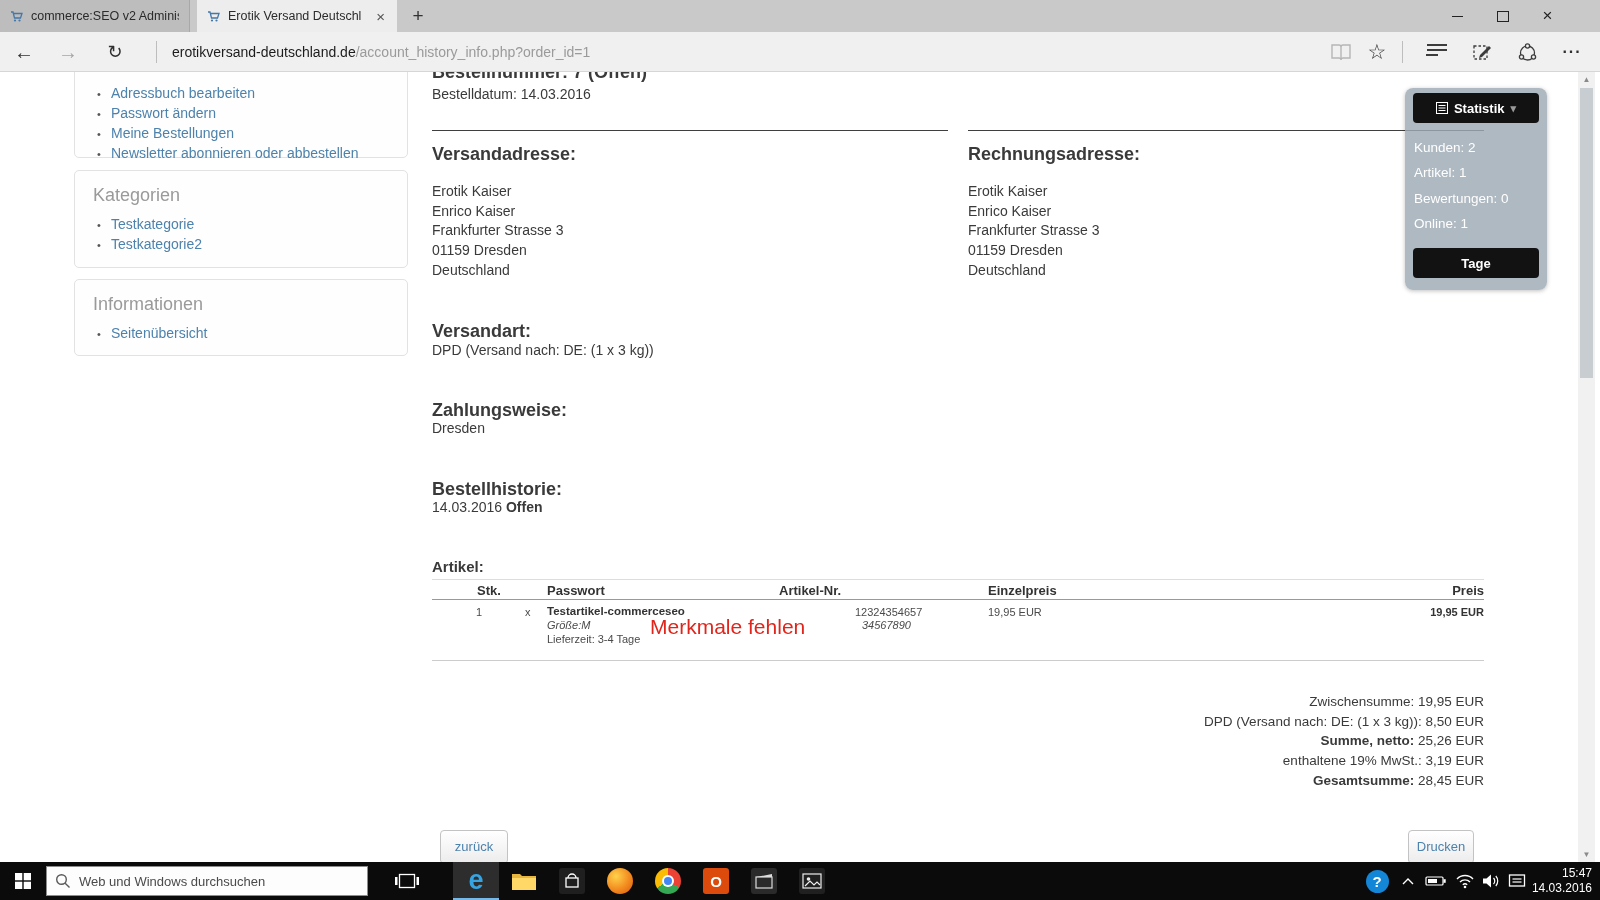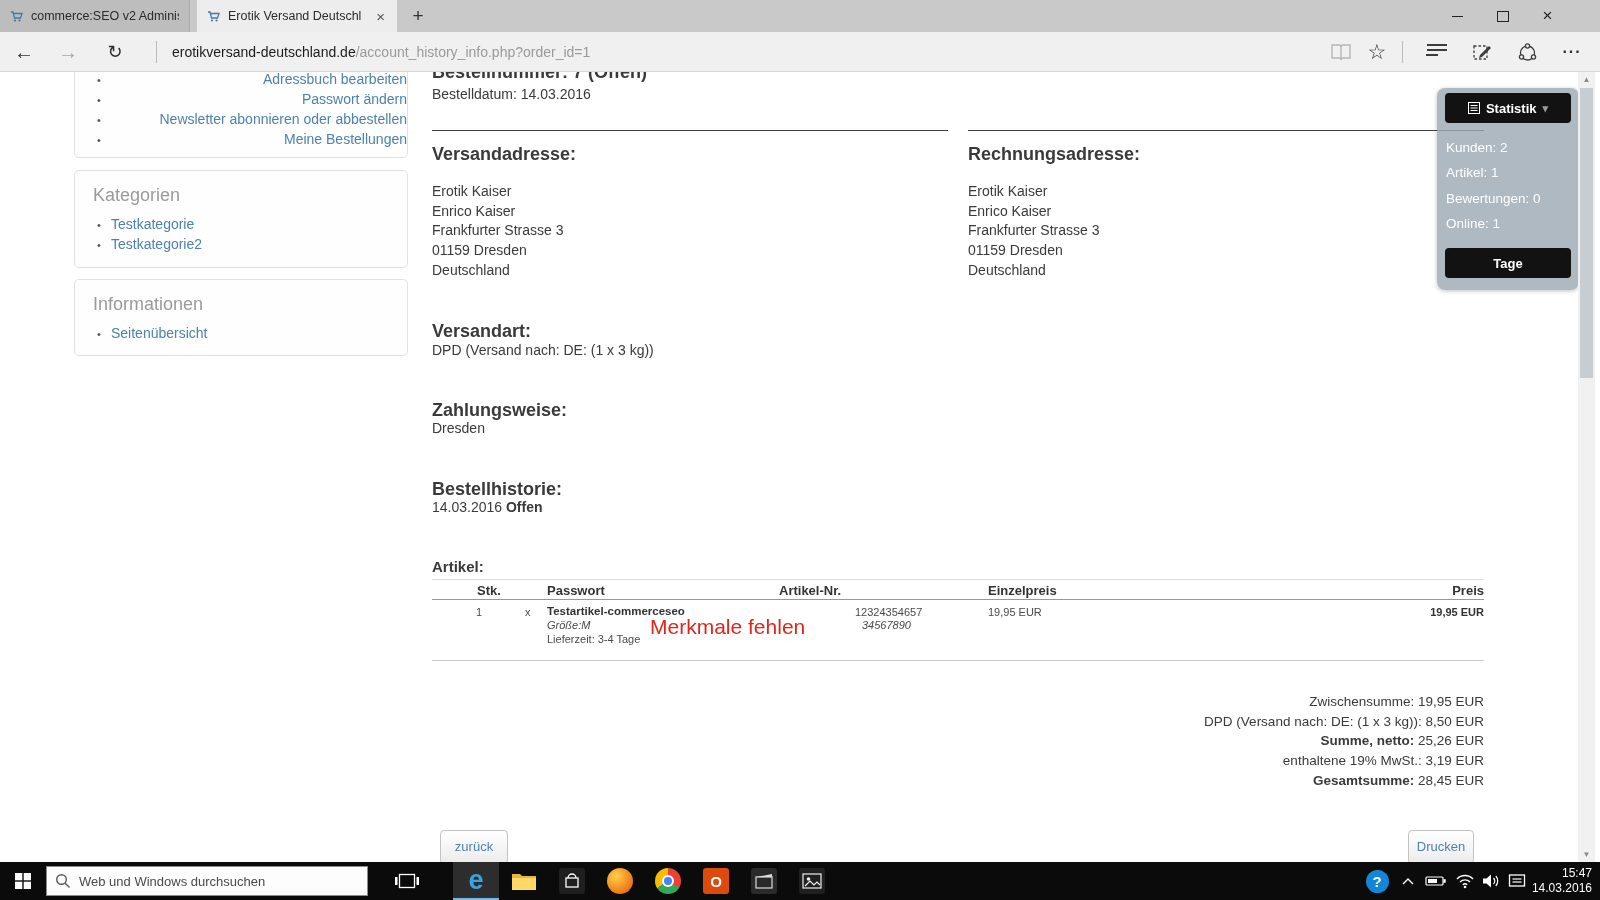--- a/index.html
+++ b/index.html
@@ -35,21 +35,21 @@
   .bold{font-weight:bold;}
   .h14{font-size:18px;font-weight:bold;color:#3a3a3a;position:absolute;}
   .t14{font-size:14px;color:#3a3a3a;position:absolute;}
   .hr{position:absolute;height:1px;background:#3f3f3f;}
   .addr{position:absolute;font-size:14px;color:#3a3a3a;line-height:19.7px;}
   .th{position:absolute;font-size:13px;font-weight:bold;color:#333;}
   .td{position:absolute;font-size:11px;color:#4a4a4a;}
   .totals{position:absolute;left:800px;top:620px;width:684px;text-align:right;font-size:13.5px;color:#3a3a3a;line-height:19.7px;}
   .pgbtn{position:absolute;height:34px;border:1px solid #c3c3c3;border-radius:4px;background:linear-gradient(#ffffff,#ececec);color:#4d82ac;font-size:13px;display:flex;align-items:flex-start;justify-content:center;padding-top:8px;box-sizing:border-box;}
   
-  .statpanel{position:absolute;left:1405px;top:16px;width:142px;height:202px;background:rgba(158,170,181,0.82);border-radius:8px;box-shadow:0 1px 4px rgba(0,0,0,0.25);margin-left:32px;}
+  .statpanel{position:absolute;left:1405px;top:16px;width:142px;height:202px;background:rgba(158,170,181,0.82);border-radius:8px;box-shadow:0 1px 4px rgba(0,0,0,0.25);}
   .btn-dark{position:absolute;left:8px;width:126px;height:30px;background:#121212;border-radius:4px;color:#fff;font-size:13px;font-weight:bold;display:flex;align-items:center;justify-content:center;gap:6px;}
   .statline{font-size:13.5px;color:#fff;padding-left:9px;line-height:25.4px;white-space:nowrap;}
   .caret{color:#9a9a9a;font-size:11px;}
   
   .scrollbar{position:absolute;left:1578px;top:0;width:17px;height:790px;background:#f1f1f1;}
   .scrollthumb{position:absolute;left:2px;width:13px;top:16px;height:290px;background:#c8cdd2;}
   .scrollarrow{position:absolute;left:0;width:17px;text-align:center;font-size:8px;color:#8a8a8a;}
   
   .taskbar{position:absolute;top:862px;left:0;width:1600px;height:38px;background:#0b0b0b;}
   .tbbtn{position:absolute;top:0;height:38px;display:flex;align-items:center;justify-content:center;}
@@ -134,25 +134,25 @@
           <circle cx="4.5" cy="15" r="2.1" fill="#f0f0f0" stroke="#3c3c3c" stroke-width="1.3"></circle>
           <circle cx="16.5" cy="15" r="2.1" fill="#f0f0f0" stroke="#3c3c3c" stroke-width="1.3"></circle>
         </svg>
     </div>
     <div class="navico" style="left:1557px;width:30px;font-size:16px;font-weight:bold;letter-spacing:1px;">···</div>
   </div>
 
   <div class="page">
 
     <div class="sbox" style="top:-42px;height:128px;">
-      <ul style="margin-top:38px;text-align:right;">
+      <ul style="margin-top:52px;">
         <li><a>Adressbuch bearbeiten</a></li>
         <li><a>Passwort ändern</a></li>
+        <li><a>Meine Bestellungen</a></li>
         <li><a>Newsletter abonnieren oder abbestellen</a></li>
-        <li><a>Meine Bestellungen</a></li>
       </ul>
     </div>
     <div class="sbox" style="top:98px;height:98px;">
       <h2>Kategorien</h2>
       <ul>
         <li><a>Testkategorie</a></li>
         <li><a>Testkategorie2</a></li>
       </ul>
     </div>
     <div class="sbox" style="top:207px;height:77px;">

